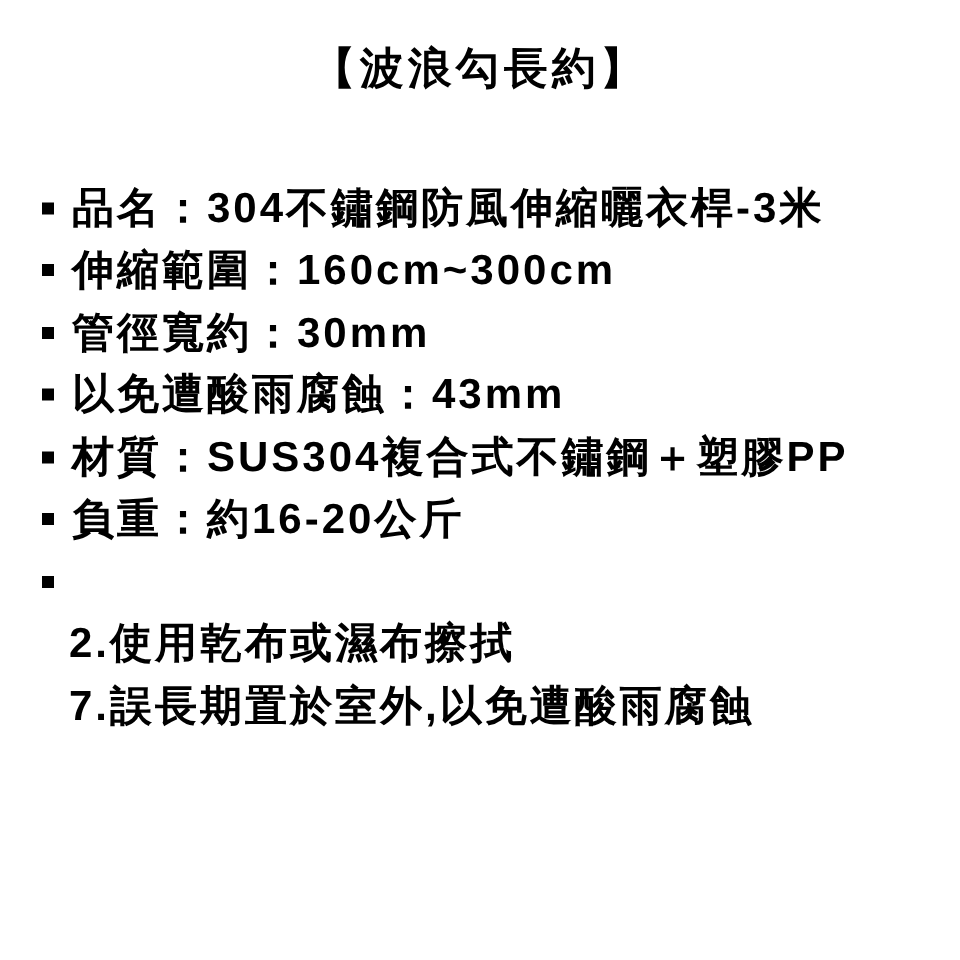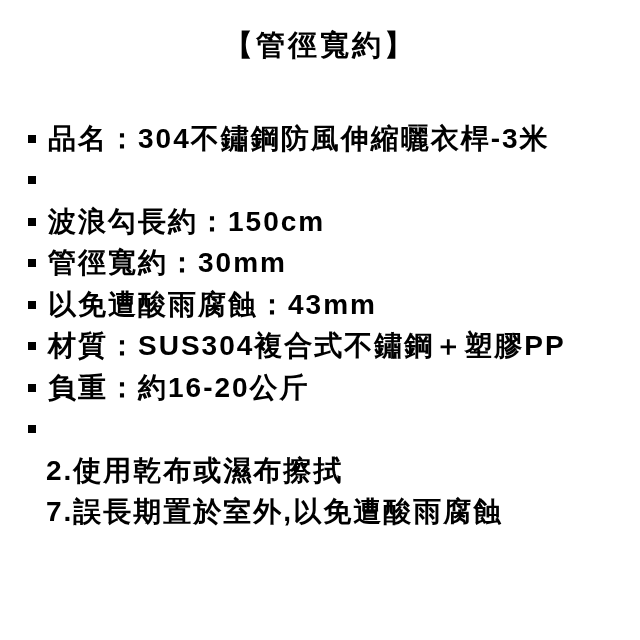--- a/index.html
+++ b/index.html
@@ -48,37 +48,34 @@
     margin-right: 12px;
     flex: 0 0 auto;
   }
   .row.sub {
     padding-left: 18px;
   }
 </style>
 </head>
 <body>
 
-<div class="page-title">【管徑寬約】</div>
+<div class="page-title">【波浪勾長約】</div>
 
 <div class="details">
 
   <div class="row">
     <span class="bullet"></span>
     <span>品名：304不鏽鋼防風伸縮曬衣桿-3米</span>
   </div>
 
   <div class="row">
     <span class="bullet"></span>
+    <span>伸縮範圍：160cm~300cm</span>
   </div>
 
-  <div class="row">
-    <span class="bullet"></span>
-    <span>波浪勾長約：150cm</span>
-  </div>
 
   <div class="row">
     <span class="bullet"></span>
     <span>管徑寬約：30mm</span>
   </div>
 
   <div class="row">
     <span class="bullet"></span>
     <span>以免遭酸雨腐蝕：43mm</span>
   </div>

